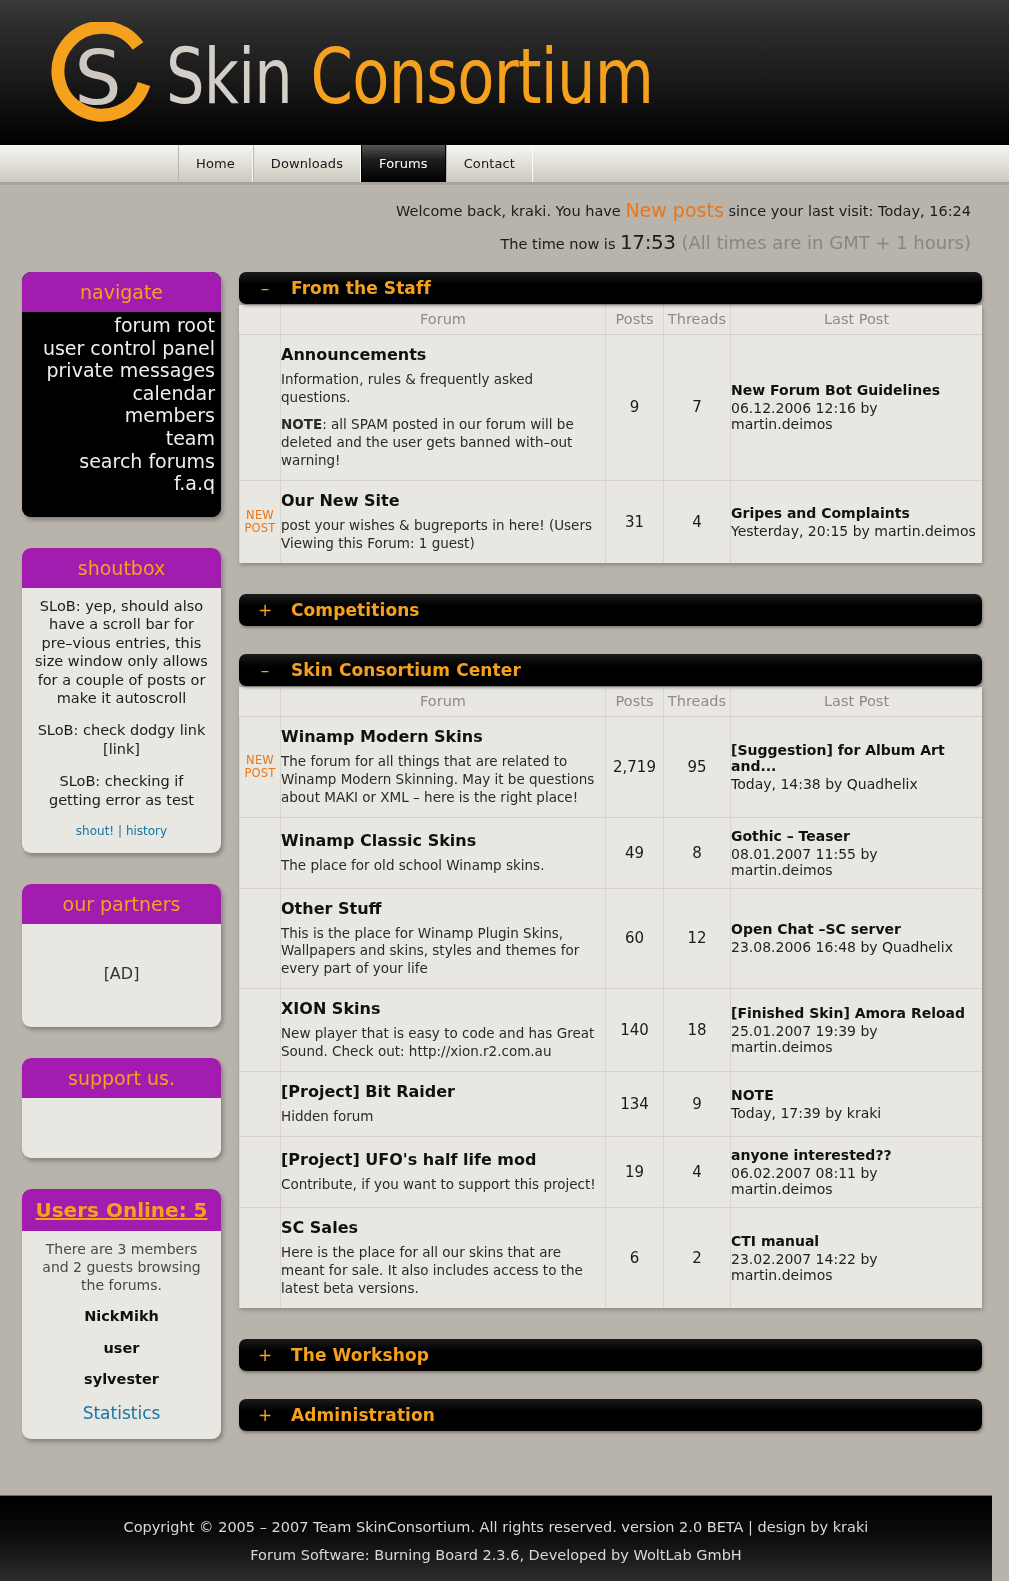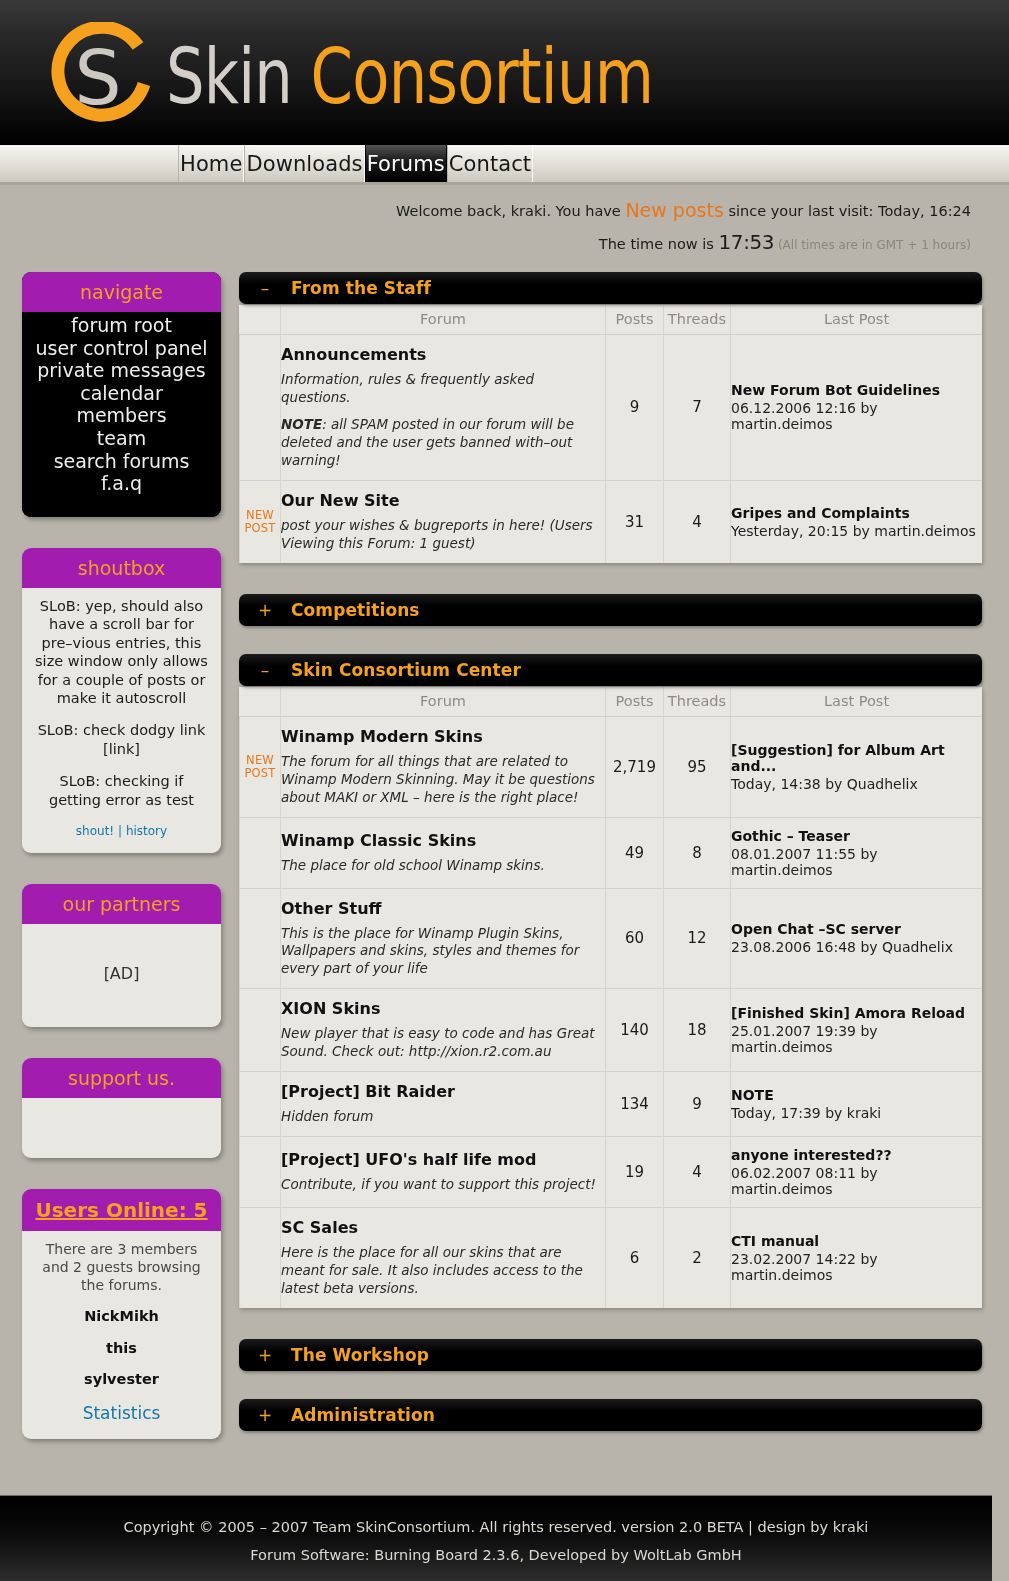--- a/index.html
+++ b/index.html
@@ -42,22 +42,22 @@
   .navbar {
     height: 40px;
     background: linear-gradient(180deg,#f6f5f2 0%, #e3e1da 48%, #cdc9c0 100%);
     border-bottom: 3px solid #a9a49b;
     display: flex;
     align-items: stretch;
     padding-left: 178px;
   }
   .nav-item {
     display: flex; align-items: center; justify-content: flex-end;
-    padding: 0 1px;
-    font-size: 21px;
+    padding: 0 17px;
+    font-size: 13px;
     color: #17181a;
     border-left: 1px solid #b9b5ac;
     border-right: 1px solid #fbfaf8;
     cursor: pointer;
     letter-spacing: .1px;
   }
   .nav-item.active {
     background: linear-gradient(180deg,#555 0%, #1d1d1d 40%, #000 100%);
     color: #fff;
     border-left: 1px solid #000;
@@ -67,21 +67,21 @@
   
   .welcome {
     padding: 14px 38px 8px 0;
     text-align: right;
     color: #1b1b1b;
   }
   .welcome .line1 { font-size: 14.5px; margin-bottom: 9px; }
   .welcome .line2 { font-size: 14.5px; }
   .newposts { color: #e8761a; font-size: 19px; vertical-align: -1px; }
   .timebig { font-size: 20px; letter-spacing: -.4px; }
-  .gmt { color: #8a867e; font-size: 12px; }
+  .gmt { color: #8a867e; font-size: 18px; }
 
   
   .page { display: flex; padding: 10px 27px 0 22px; gap: 18px; align-items: flex-start; }
   .sidebar { width: 199px; flex: none; }
   .content { flex: 1; }
 
   
   .box {
     margin-bottom: 31px;
     border-radius: 9px;
@@ -92,21 +92,21 @@
   .box.allblack { background: #000; }
   .box-head {
     background: #a21caf;
     color: #f5a11e;
     text-align: center;
     font-size: 19px;
     padding: 9px 4px 9px;
   }
   .box-head.big { font-size: 20px; font-weight: bold; text-decoration: underline; }
   .box-body { padding: 9px 10px 14px; font-size: 14px; color: #222; text-align: center; line-height: 1.35; }
-  .navbox-body { background:#000; padding: 2px 6px 22px; text-align:center; }
+  .navbox-body { background:#000; padding: 2px 6px 22px; text-align:right; }
   .navbox-body a {
     display: block;
     color: #efefef;
     font-size: 19px;
     line-height: 1.19;
     text-decoration: none;
     cursor: pointer;
   }
   .shout-msg { margin-bottom: 14px; font-size: 14.5px; line-height: 1.27; color: #1c1c1c; }
   .shout-links { margin-top: 10px; font-size: 12px; color: #1277a8; }
@@ -169,21 +169,21 @@
     text-align: center;
     color: #e8761a;
     font-size: 11.5px;
     line-height: 1.12;
     font-weight: normal;
     letter-spacing: .2px;
   }
   td.finfo { padding: 11px 14px 12px 14px; }
   .fname { font-size: 16px; font-weight: bold; color: #111; margin-bottom: 7px; }
   .fdesc { font-size: 13.5px; color: #2a2a2a; line-height: 1.33; }
-  .fdesc p { margin-bottom: 9px; font-style: italic; }
+  .fdesc p { margin-bottom: 9px; }
   .fdesc p:last-child { margin-bottom: 0; }
   .fdesc b { font-weight: bold; }
   td.num { text-align: center; font-size: 15px; color: #1a1a1a; }
   td.lastpost { padding: 10px 0 10px 13px; }
   .lp-title { font-size: 14px; font-weight: bold; color: #111; margin-bottom: 2px; }
   .lp-meta { font-size: 14px; color: #1f1f1f; }
 
   
   .footer {
     position: absolute;
@@ -285,21 +285,21 @@
       <div class="box-head">support us.</div>
       <div class="box-body support-body"></div>
     </div>
 
     <div class="box">
       <div class="box-head big">Users Online: 5</div>
       <div class="box-body">
         <div class="uo-intro">There are 3 members and 2 guests browsing the forums.</div>
         <div id="onlineusers">
             <div class="uo-user">NickMikh</div>
-            <div class="uo-user">this</div>
+            <div class="uo-user">user</div>
             <div class="uo-user">sylvester</div>
           </div>
         <div class="uo-stats">Statistics</div>
       </div>
     </div>
 
   </div>
 
   <div class="content" id="cats">
       <div class="cat">

